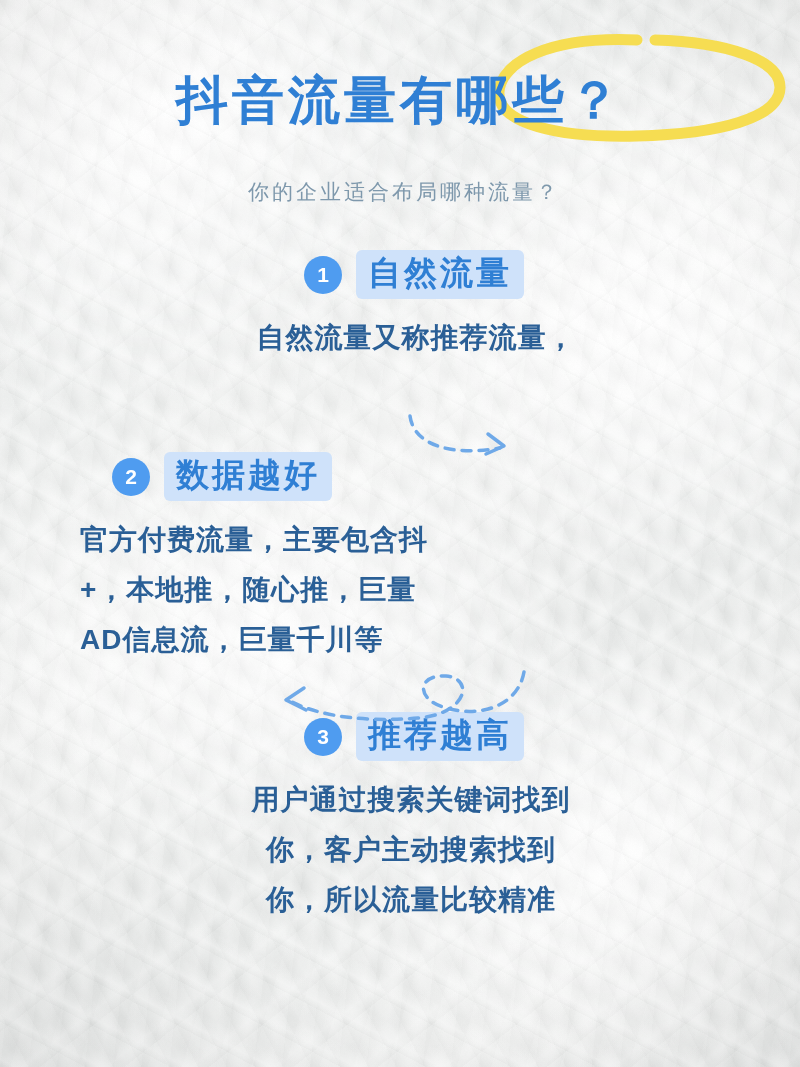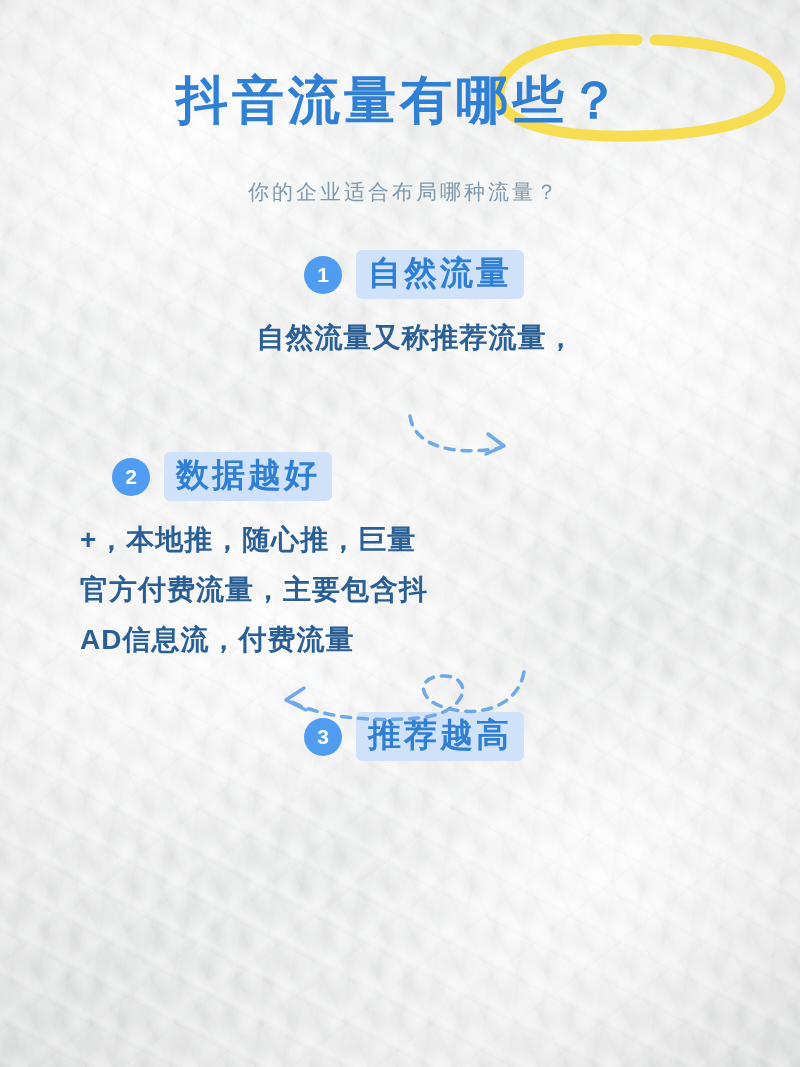--- a/index.html
+++ b/index.html
@@ -204,32 +204,37 @@
       <path d="M6 8 C10 38, 48 48, 96 40" fill="none" stroke="#6fa9e8" stroke-width="3.5" stroke-linecap="round" stroke-dasharray="9 8"></path>
       <path d="M84 26 L100 38 L82 46" fill="none" stroke="#6fa9e8" stroke-width="3.5" stroke-linecap="round" stroke-linejoin="round"></path>
     </svg>
 
     <div class="section" id="section-2">
       <div class="sec-head">
         <div class="badge">2</div>
         <div class="sec-title">数据越好</div>
       </div>
       <div class="sec-body">
+        <div>官方付费流量，主要包含抖</div>
         <div>+，本地推，随心推，巨量</div>
-        <div>官方付费流量，主要包含抖</div>
-        <div>AD信息流，付费流量</div>
+        <div>AD信息流，巨量千川等</div>
       </div>
     </div>
 
     <svg class="arrow" id="arrow-2" width="270" height="70" viewBox="0 0 270 70">
       <path d="M256 10 C250 44, 212 56, 178 46 C146 37, 150 12, 178 14 C206 16, 200 52, 150 56 C104 60, 56 56, 24 40" fill="none" stroke="#6fa9e8" stroke-width="3.5" stroke-linecap="round" stroke-dasharray="9 8"></path>
       <path d="M36 26 L18 38 L38 48" fill="none" stroke="#6fa9e8" stroke-width="3.5" stroke-linecap="round" stroke-linejoin="round"></path>
     </svg>
 
     <div class="section" id="section-3">
       <div class="sec-head">
         <div class="badge">3</div>
         <div class="sec-title">推荐越高</div>
       </div>
+      <div class="sec-body">
+        <div>用户通过搜索关键词找到</div>
+        <div>你，客户主动搜索找到</div>
+        <div>你，所以流量比较精准</div>
+      </div>
     </div>
 
   </div>
 </div>
 
 </body></html>

